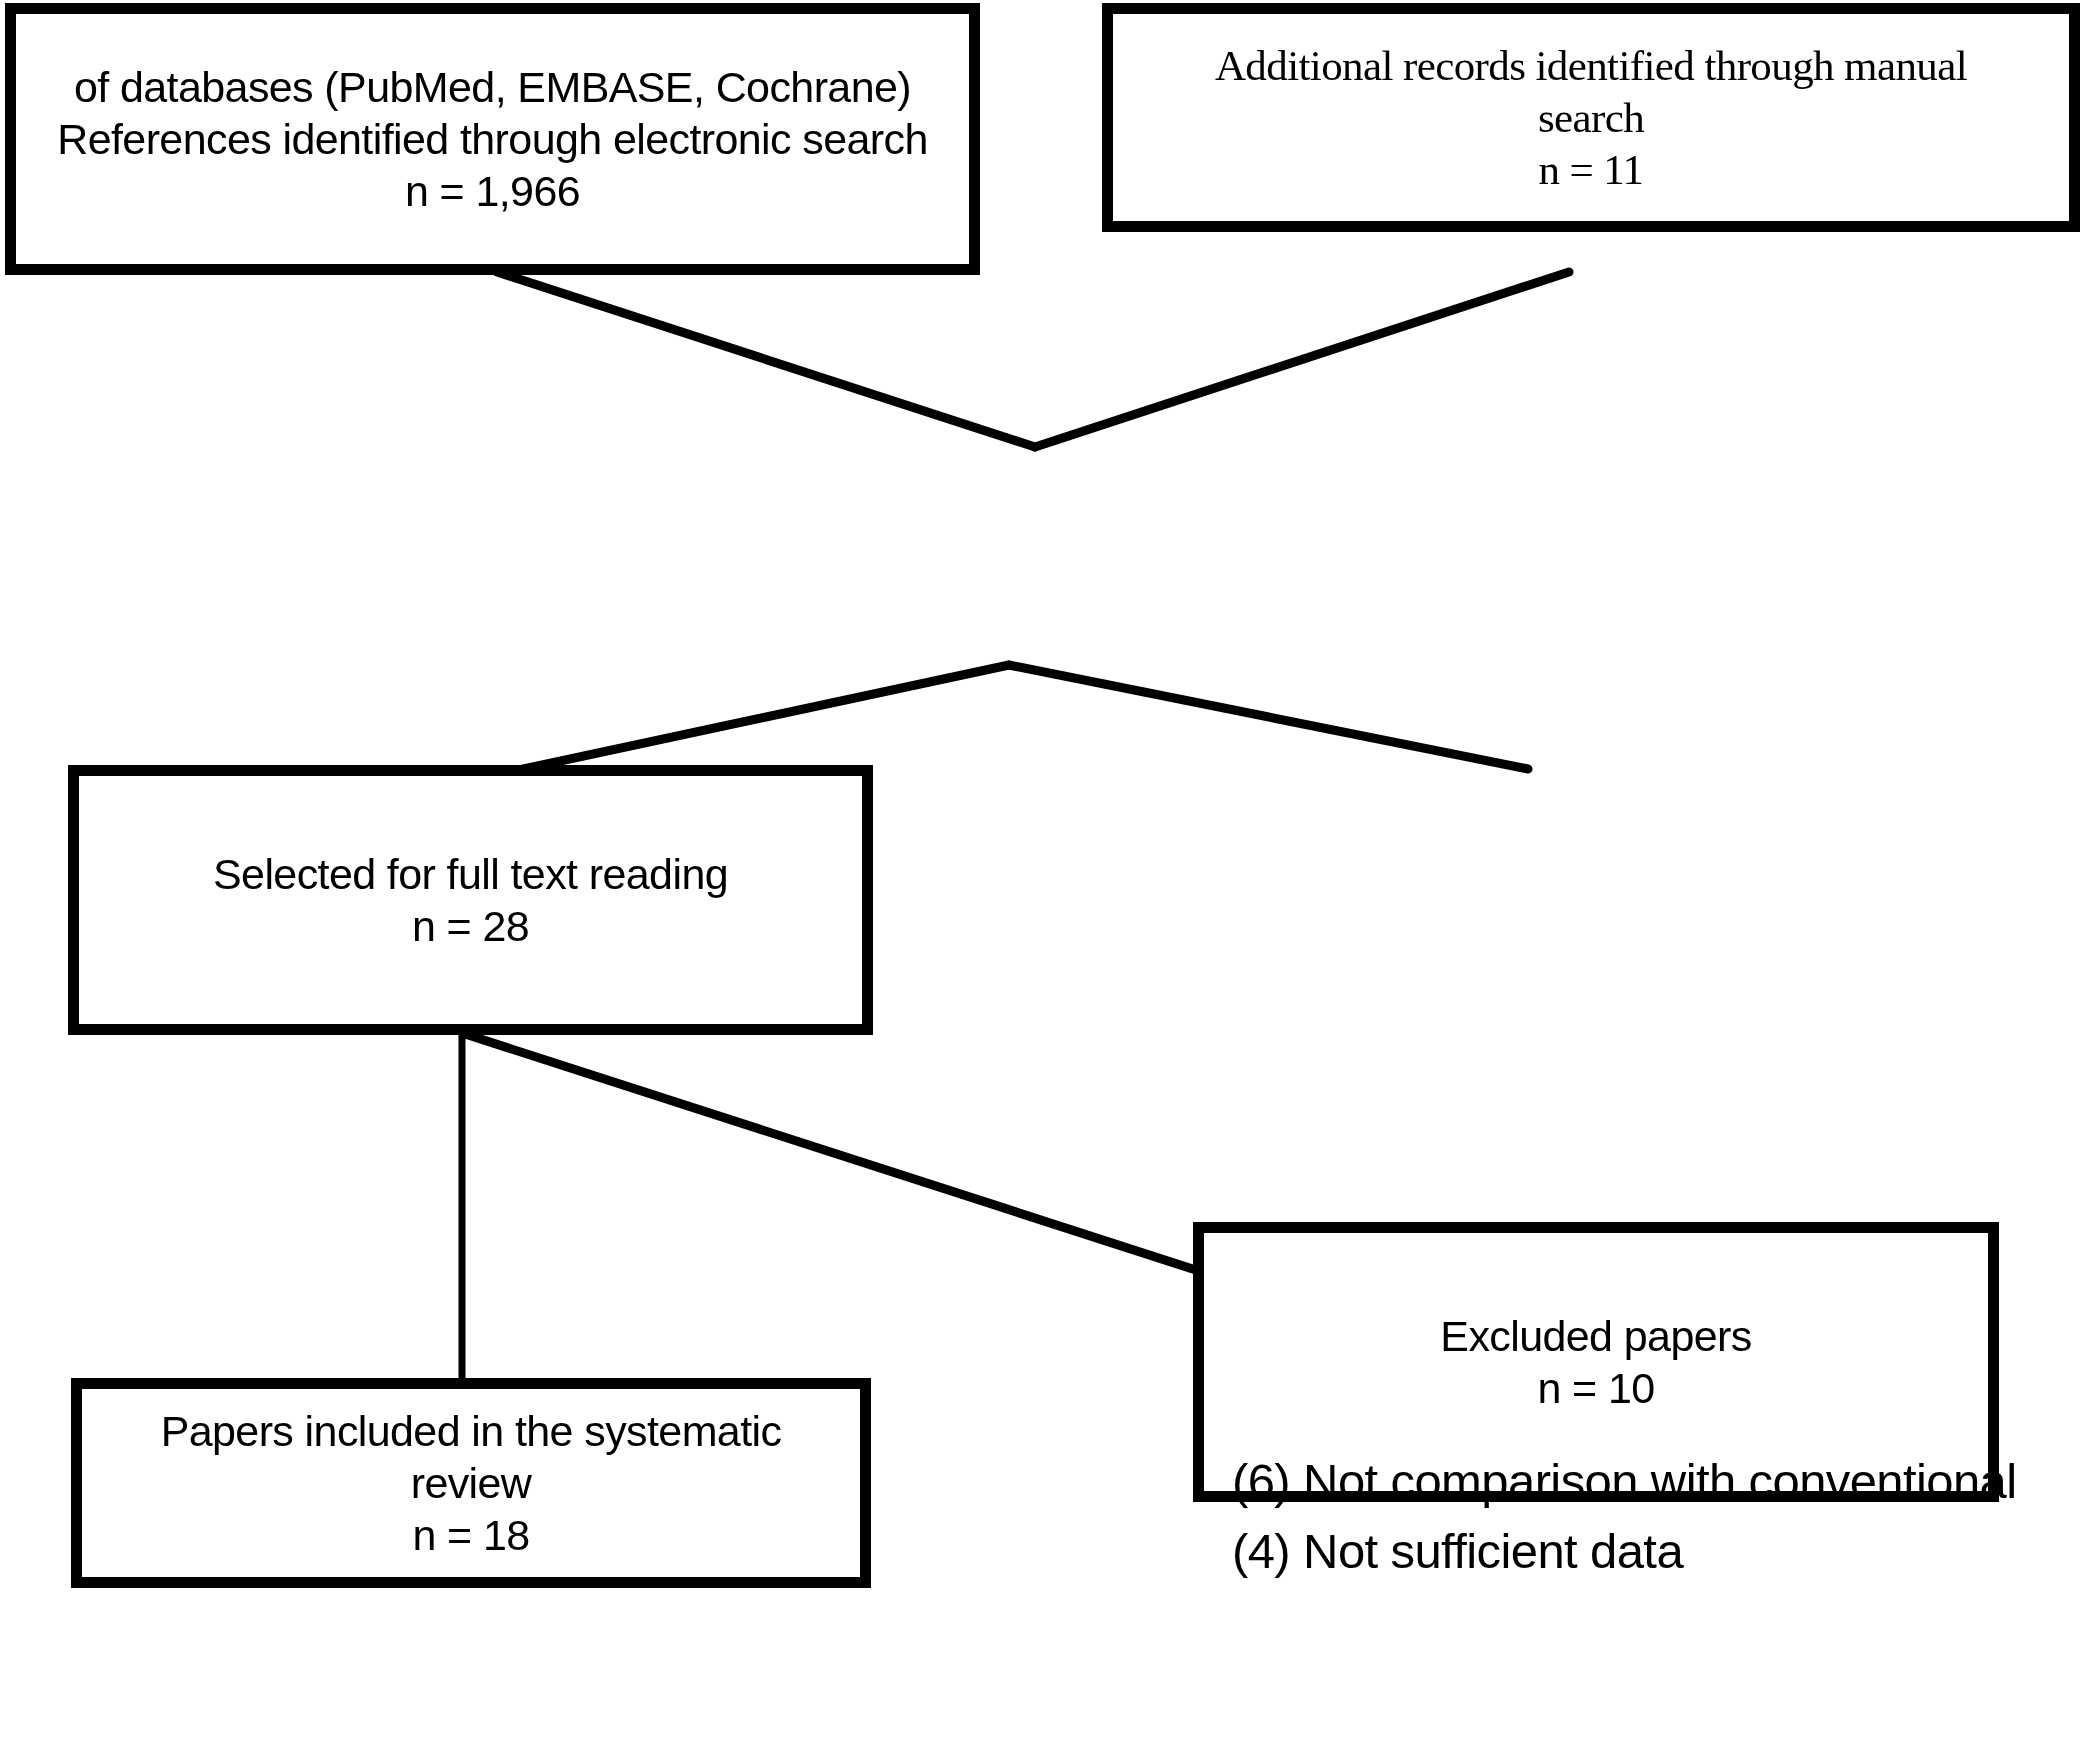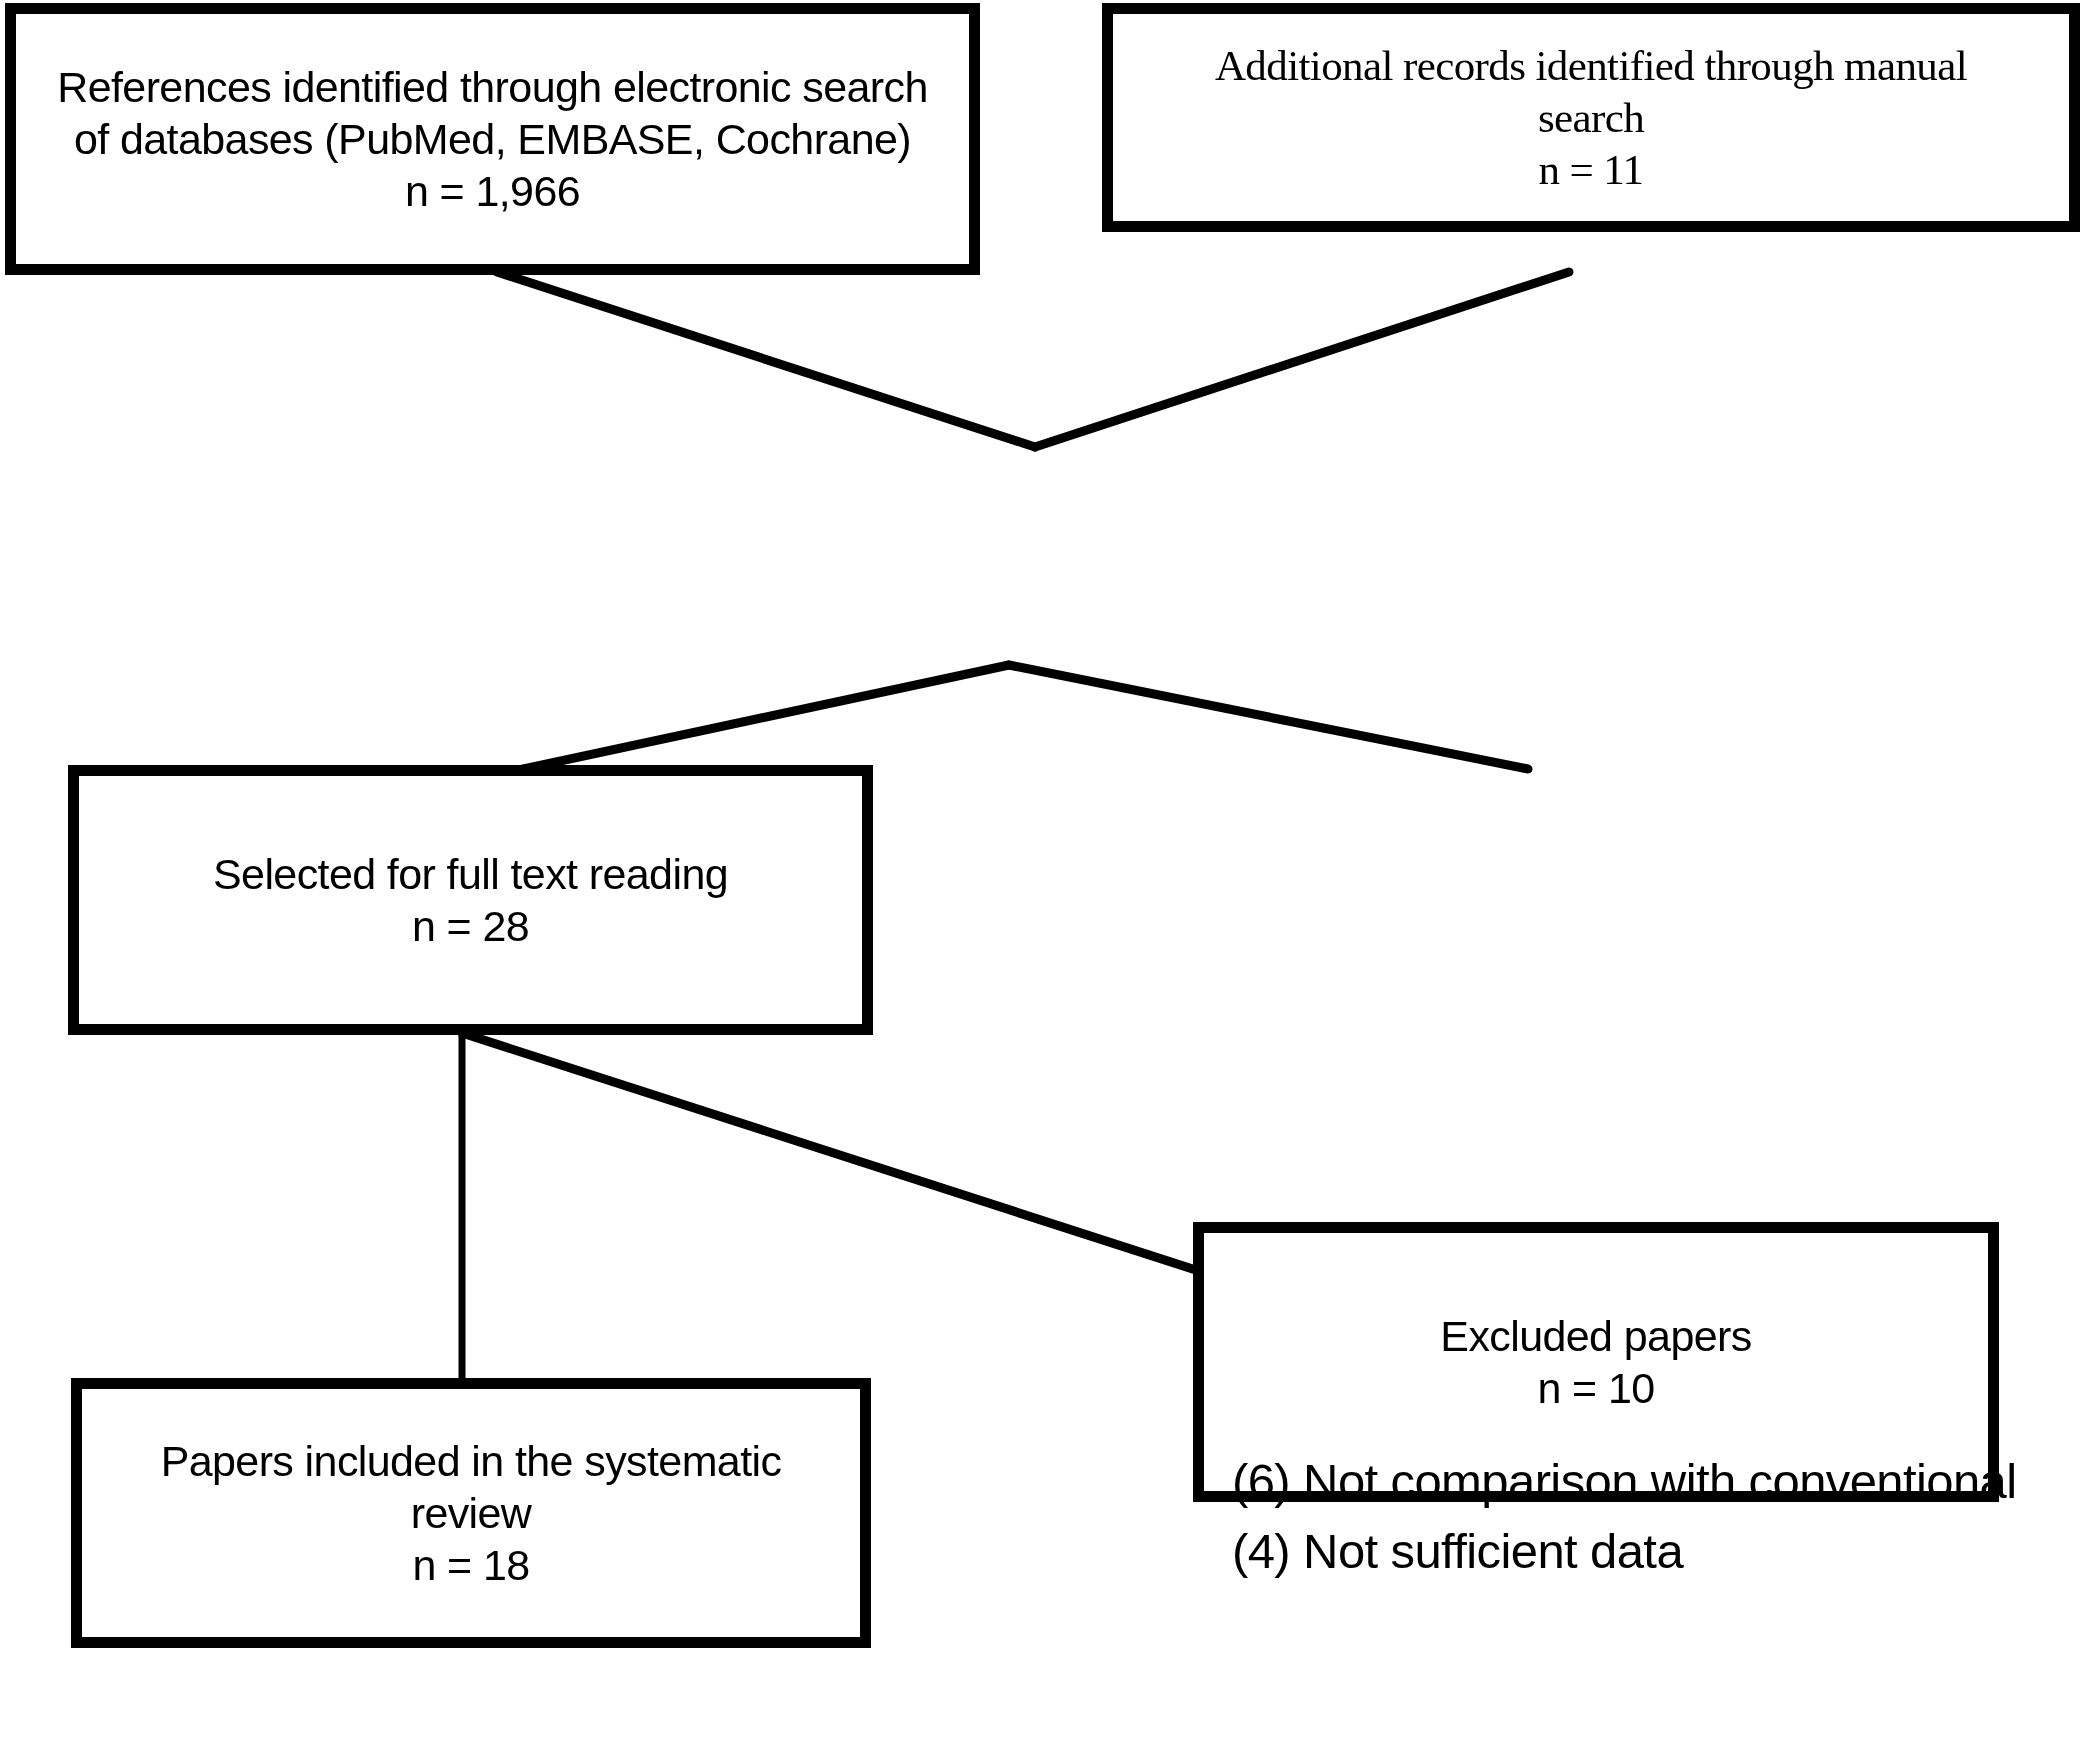--- a/index.html
+++ b/index.html
@@ -39,21 +39,21 @@
   }
   .fbox .bline { white-space: nowrap; }
   .fbox.shift-down { padding-top: 36px; }
 
   .b1 { left: 5px;    top: 3px;    width: 975px; height: 272px; }
   .b2 { left: 1102px; top: 3px;    width: 978px; height: 229px; font-family: Liberation Serif, serif; }
   .b3 { left: 567px;  top: 443px;  width: 985px; height: 225px; }
   .b4 { left: 68px;   top: 765px;  width: 805px; height: 270px; }
   .b5 { left: 1182px; top: 762px;  width: 796px; height: 273px; }
   .b6 { left: 1193px; top: 1222px; width: 806px; height: 280px; }
-  .b7 { left: 71px;   top: 1378px; width: 800px; height: 270px; }
+  .b7 { left: 71px;   top: 1378px; width: 800px; height: 210px; }
 
   .notes {
     position: absolute;
     left: 1232px;
     top: 1452px;
     width: 800px;
     font-size: 49px;
     line-height: 58px;
     letter-spacing: -0.6px;
     text-align: left;
@@ -69,22 +69,22 @@
   <svg class="connectors" viewBox="0 0 2083 1741" aria-hidden="true">
     <line x1="497" y1="272" x2="1035" y2="447" stroke="#000000" stroke-width="9" stroke-linecap="round"></line>
     <line x1="1569" y1="272" x2="1035" y2="447" stroke="#000000" stroke-width="9" stroke-linecap="round"></line>
     <line x1="1009" y1="665" x2="509" y2="772" stroke="#000000" stroke-width="9" stroke-linecap="round"></line>
     <line x1="1009" y1="665" x2="1528" y2="769" stroke="#000000" stroke-width="9" stroke-linecap="round"></line>
     <line x1="462" y1="1032" x2="462" y2="1385" stroke="#000000" stroke-width="7" stroke-linecap="butt"></line>
     <line x1="462" y1="1033" x2="1202" y2="1272" stroke="#000000" stroke-width="9" stroke-linecap="round"></line>
   </svg>
 
   <div class="fbox b1">
+    <div class="bline">of databases (PubMed, EMBASE, Cochrane)</div>
     <div class="bline">References identified through electronic search</div>
-    <div class="bline">of databases (PubMed, EMBASE, Cochrane)</div>
     <div class="bline">n = 1,966</div>
   </div>
 
   <div class="fbox b2">
     <div class="bline">Additional records identified through manual</div>
     <div class="bline">search</div>
     <div class="bline">n = 11</div>
   </div>
 
 

